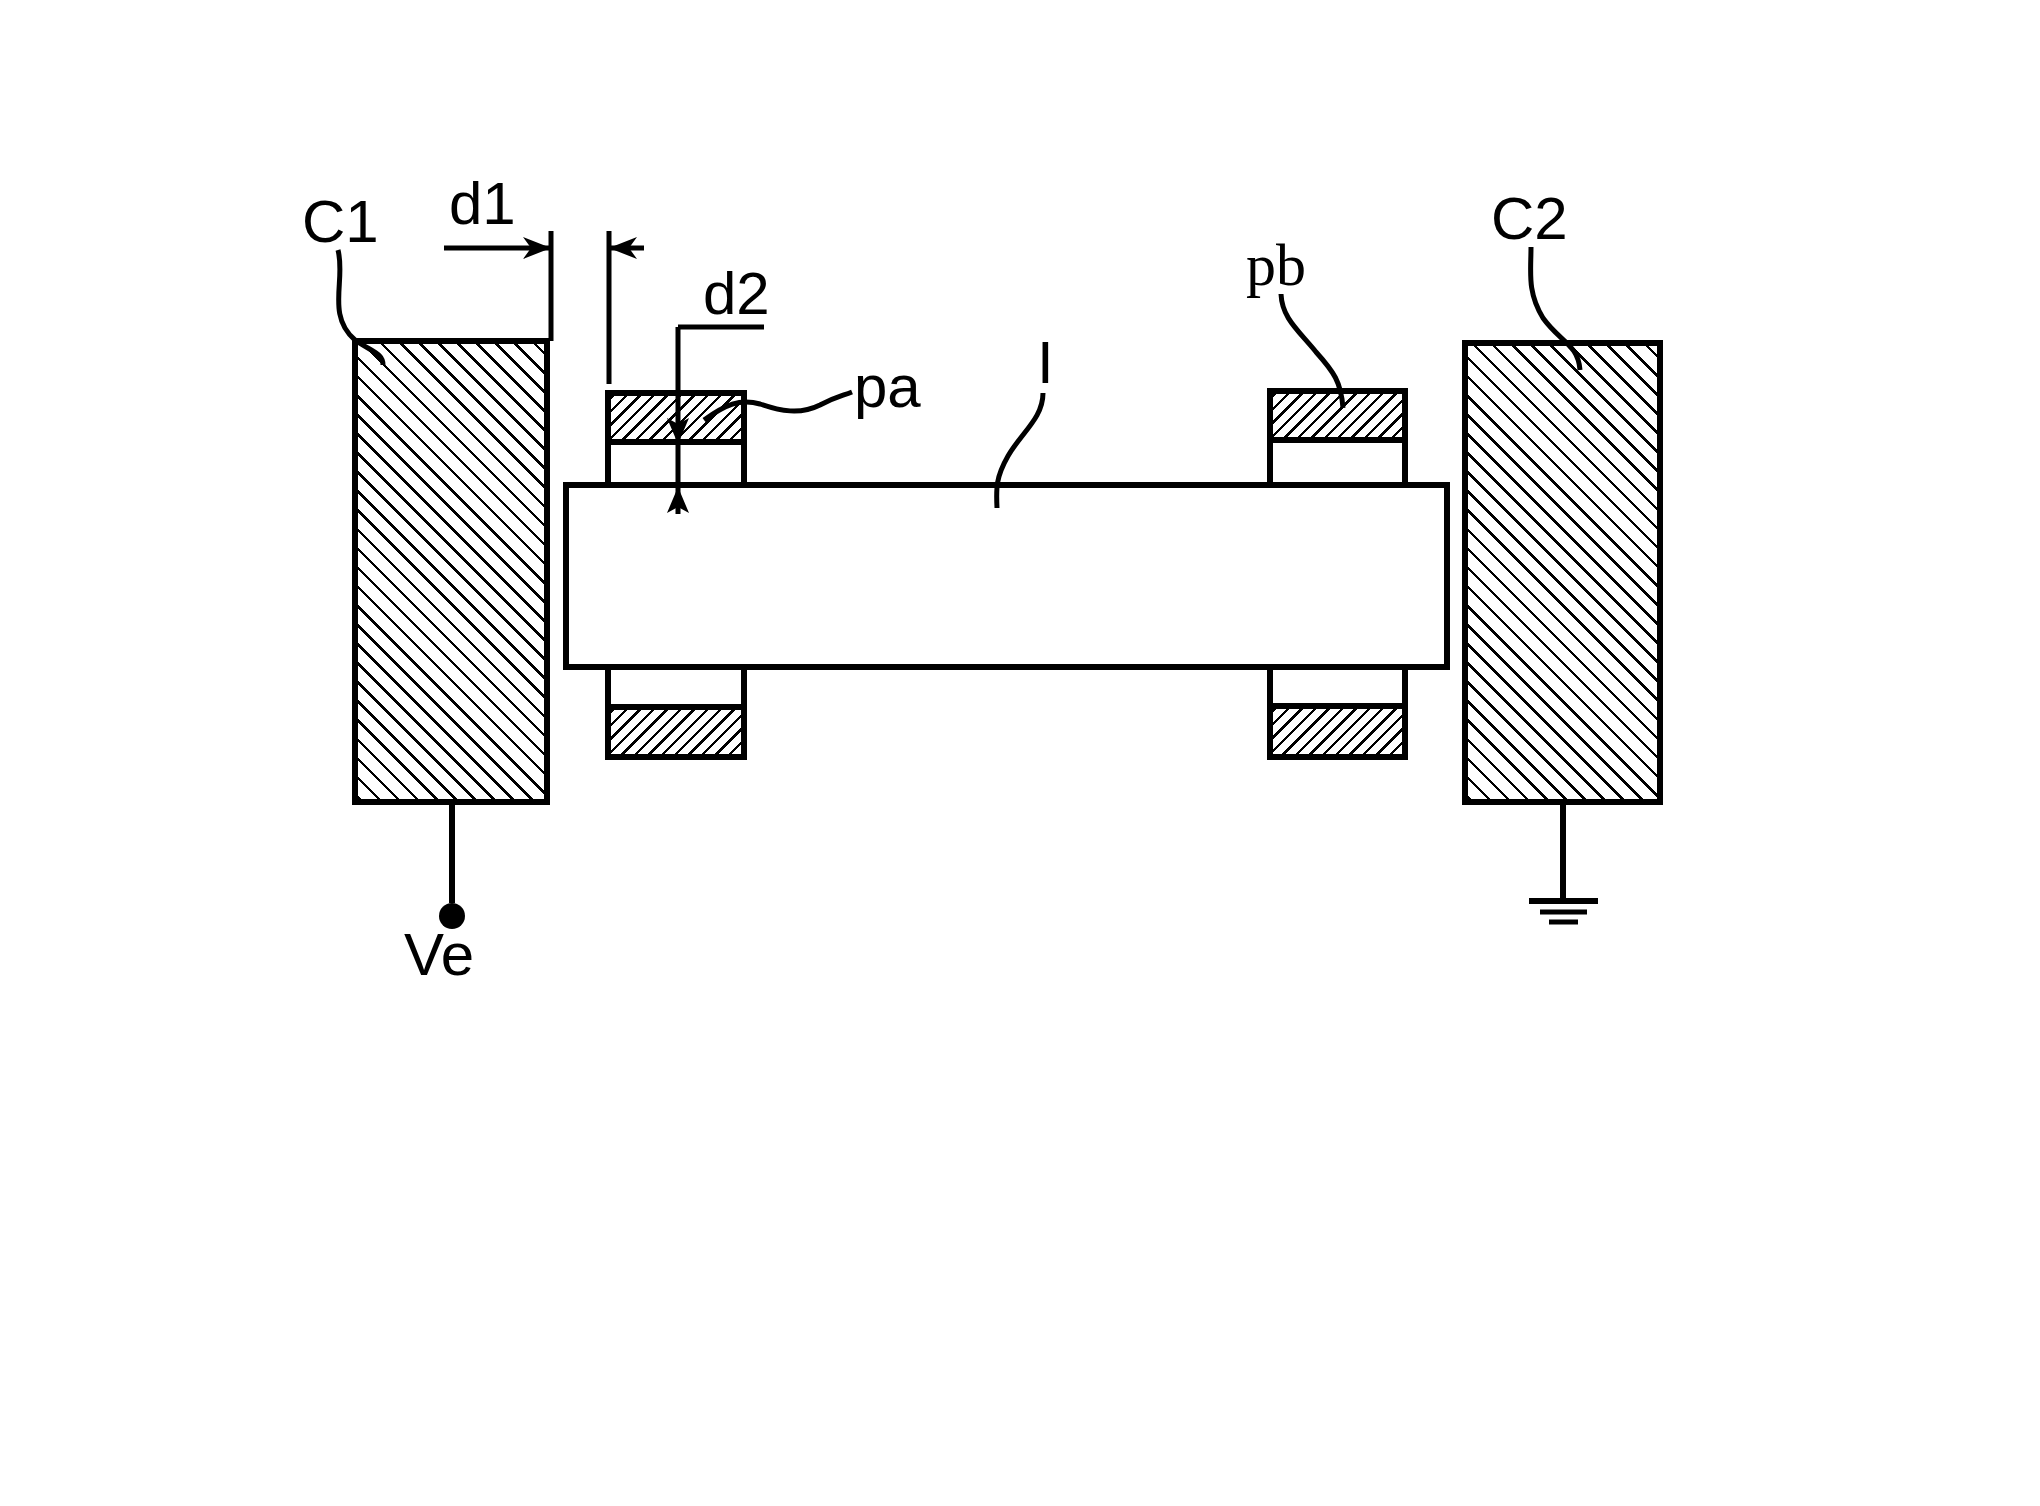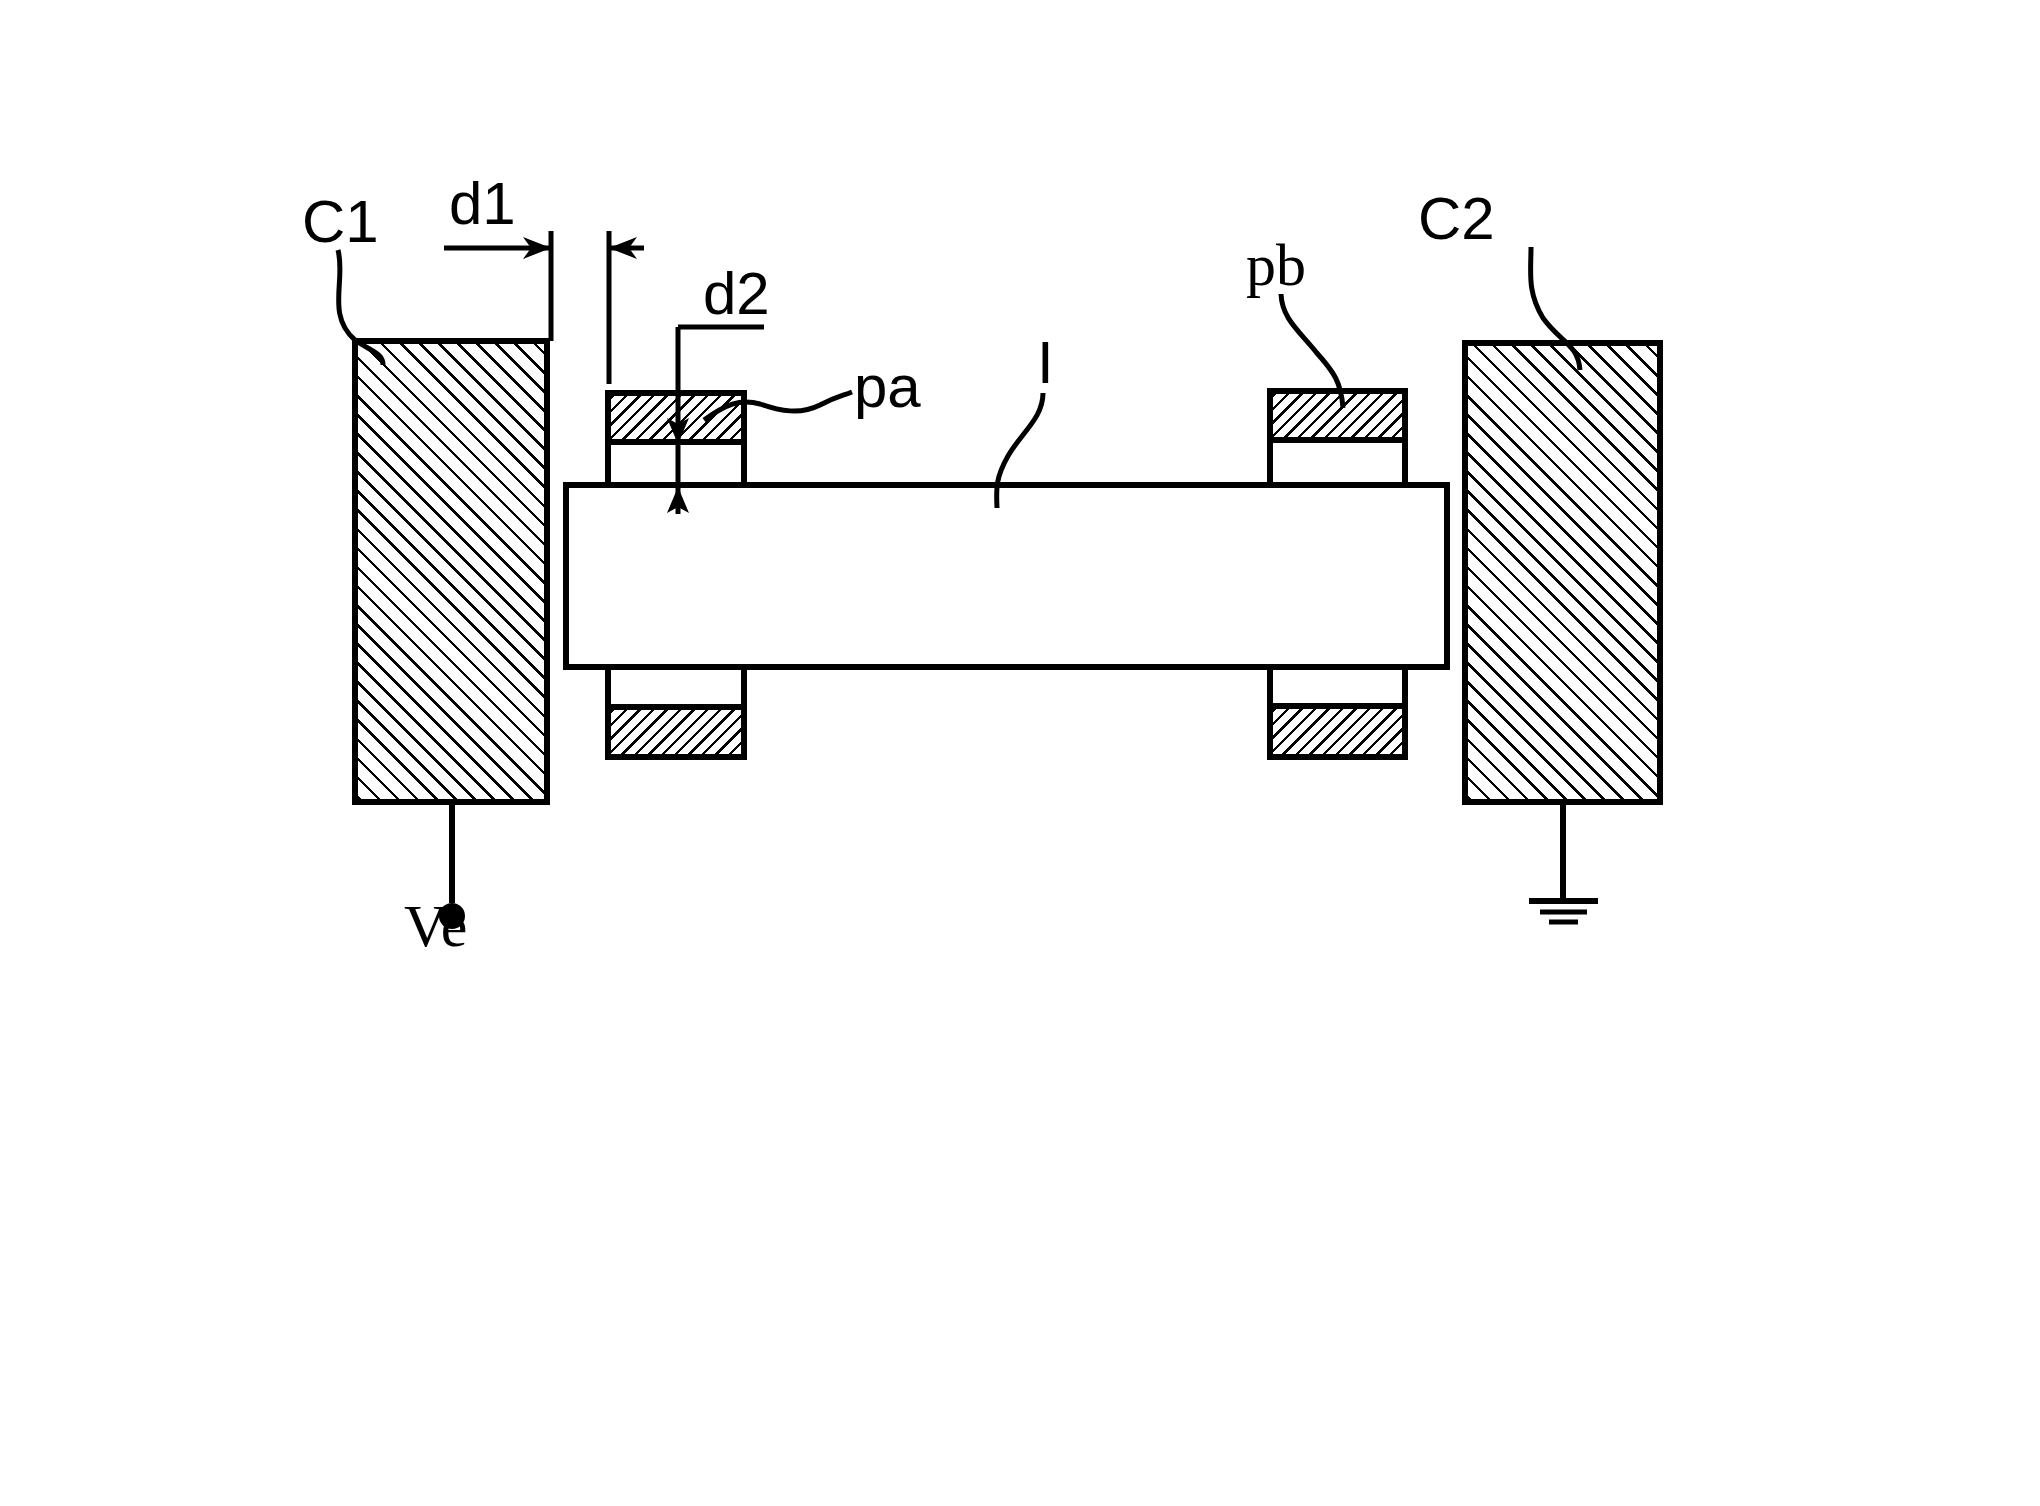--- a/index.html
+++ b/index.html
@@ -124,16 +124,16 @@
       <line x1="1549" y1="922" x2="1578" y2="922"></line>
     </g>
   </svg>
 
   <div class="lbl" style="left:302px; top:192px;">C1</div>
   <div class="lbl" style="left:449px; top:174px;">d1</div>
   <div class="lbl" style="left:703px; top:264px;">d2</div>
   <div class="lbl" style="left:854px; top:357px;">pa</div>
   <div class="lbl" style="left:1037px; top:333px;">I</div>
   <div class="lbl" style="left:1246px; top:235px;font-family:Liberation Serif, serif;">pb</div>
-  <div class="lbl" style="left:1418px; top:189px;">C2</div>
-  <div class="lbl" style="left:404px; top:896px;font-family:Liberation Serif, serif;">Ve</div>
+  <div class="lbl" style="left:1491px; top:189px;">C2</div>
+  <div class="lbl" style="left:404px; top:925px;">Ve</div>
 
 </div>
 
 </body></html>

